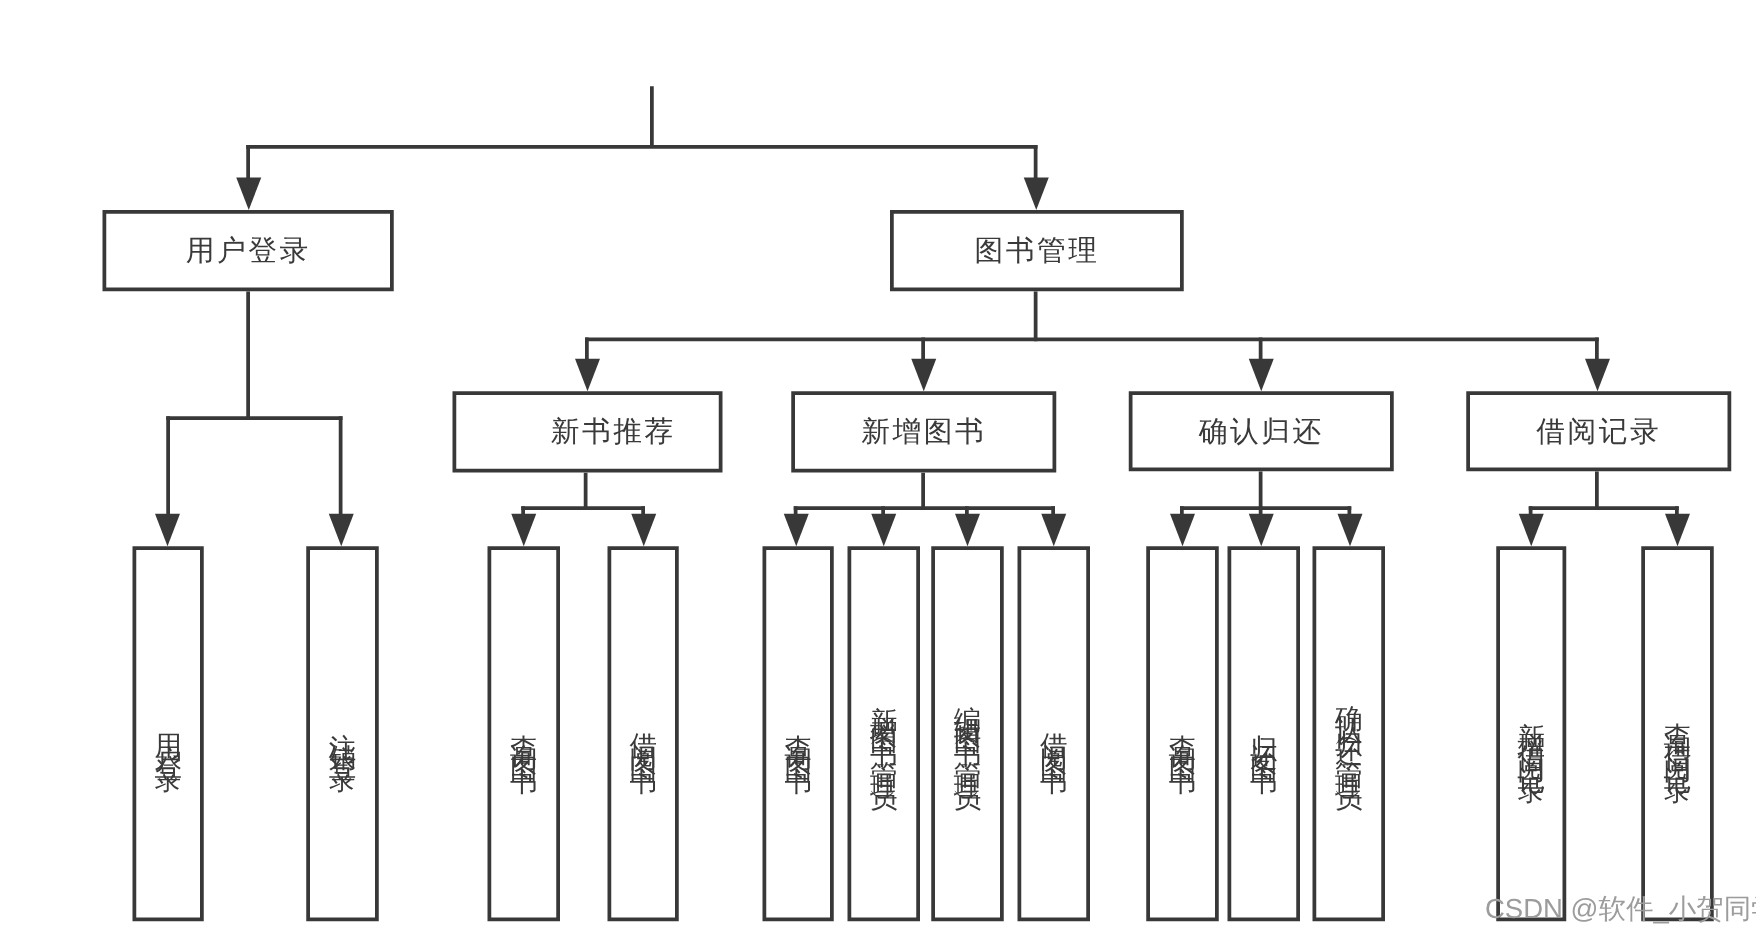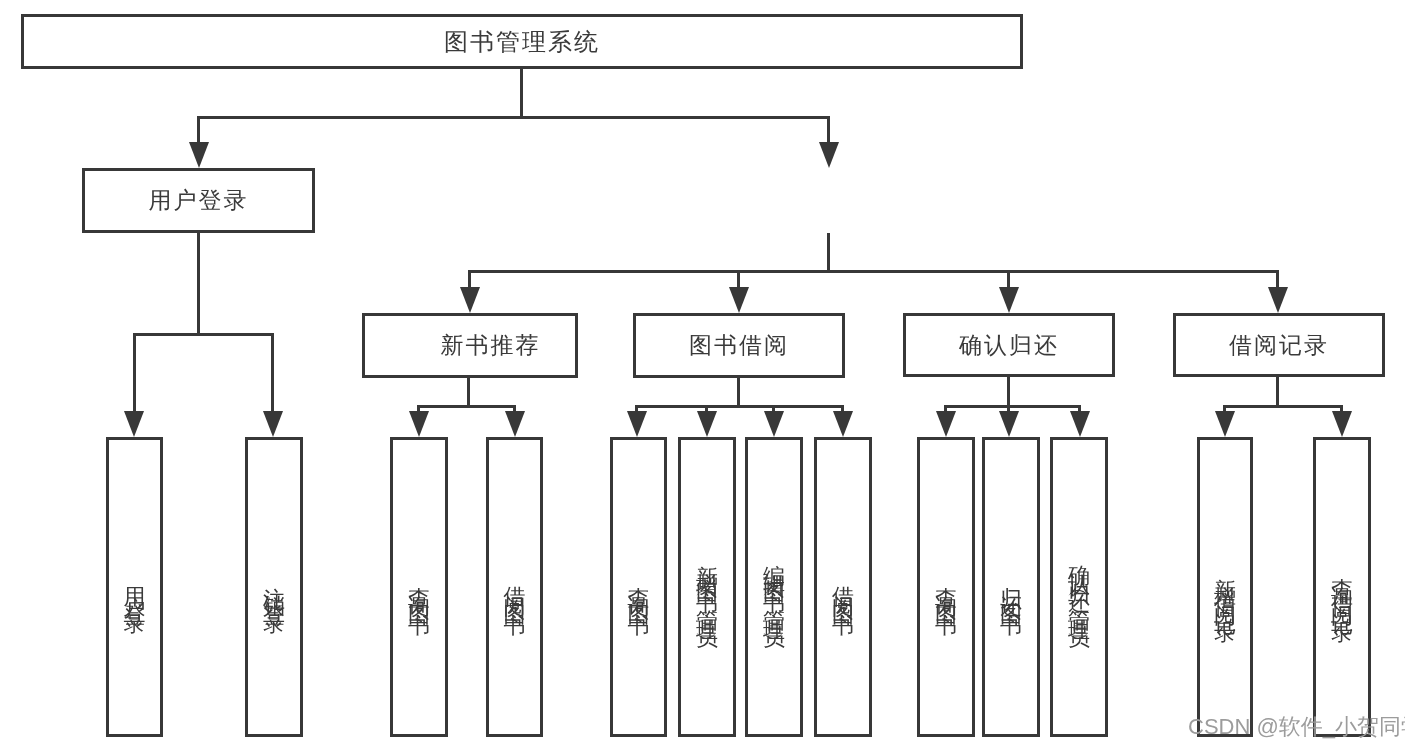--- a/index.html
+++ b/index.html
@@ -73,28 +73,28 @@
     color: #9c9c9c;
     z-index: 5;
     white-space: nowrap;
   }
 </style>
 </head>
 <body>
 
 <div class="canvas">
 
-  <div class="node root" style="left:21px; top:14px; width:1002px; height:55px;">图书管理系统</div>
 
   <div class="node" style="left:82px; top:168px; width:233px; height:65px;">用户登录</div>
 
+  <div class="node" style="left:712px; top:168px; width:235px; height:65px;">图书管理</div>
 
   <div class="node" style="left:362px; top:313px; width:216px; height:65px;padding-left:41px;">新书推荐</div>
 
-  <div class="node" style="left:633px; top:313px; width:212px; height:65px;">图书借阅</div>
+  <div class="node" style="left:633px; top:313px; width:212px; height:65px;">新增图书</div>
 
   <div class="node" style="left:903px; top:313px; width:212px; height:64px;">确认归还</div>
 
   <div class="node" style="left:1173px; top:313px; width:212px; height:64px;">借阅记录</div>
 
   <div class="vnode" style="left:106px; width:57px;">
     <span>用户登录</span>
   </div>
   <div class="vnode" style="left:245px; width:58px;">
     <span>注销登录</span>

